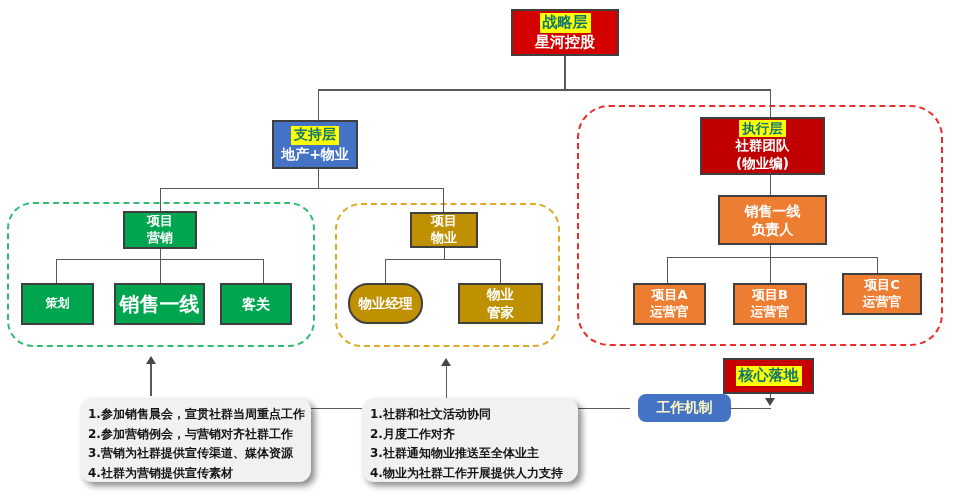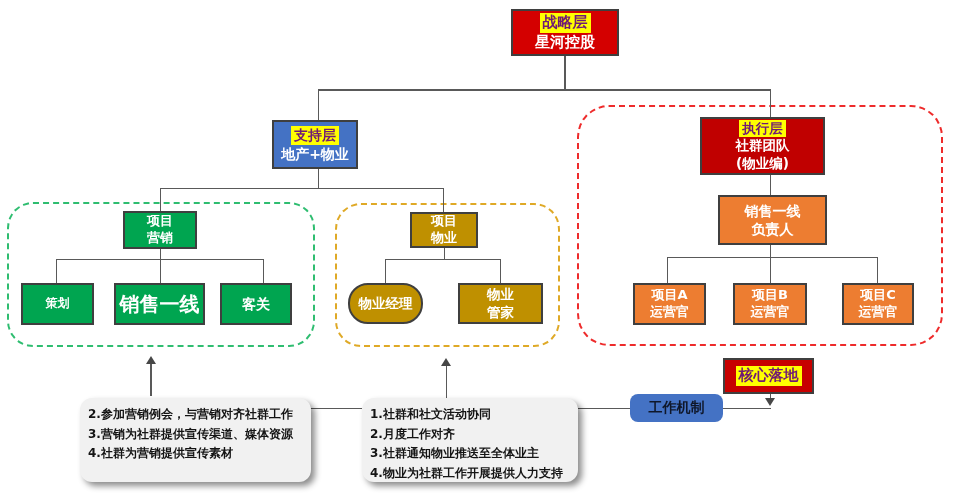--- a/index.html
+++ b/index.html
@@ -5,39 +5,39 @@
   html,body { margin:0; padding:0; background:#fff; }
   #canvas {
     position:relative; width:960px; height:497px; background:#ffffff;
     font-family:"DejaVu Sans", sans-serif; overflow:hidden;
   }
   .box {
     position:absolute; display:flex; flex-direction:column; align-items:center;
     justify-content:center; font-weight:bold; text-align:center;
     box-sizing:border-box; border:2px solid #3f3f3f; color:#fff; line-height:1.3;
   }
-  .tag { background:#ffff00; color:#701a75; padding:0 3px; display:inline-block; }
+  .tag { background:#ffff00; color:#0f766e; padding:0 3px; display:inline-block;font-family:Liberation Serif, serif; }
   .frame { position:absolute; box-sizing:border-box; background:transparent; }
   .line { position:absolute; background:#595959; }
   .arrow-up { position:absolute; width:0; height:0;
     border-left:5px solid transparent; border-right:5px solid transparent;
     border-bottom:8px solid #474747; }
   .arrow-down { position:absolute; width:0; height:0;
     border-left:5px solid transparent; border-right:5px solid transparent;
     border-top:8px solid #474747; }
   .note {
     position:absolute; background:#f1f1f1; border-radius:12px;
     box-shadow:4px 4px 6px rgba(0,0,0,0.45);
     font-size:12px; font-weight:bold; color:#141414;
     padding:7px 8px 0 8px; line-height:19.5px; white-space:nowrap; box-sizing:border-box;
   }
   .pill {
     position:absolute; display:flex; align-items:center; justify-content:center;
-    background:#4472c4; color:#0f172a; font-weight:bold; font-size:14px;
-    border-radius:8px; box-sizing:border-box;
+    background:#4472c4; color:#fef9c3; font-weight:bold; font-size:14px;
+    border-radius:8px; box-sizing:border-box;margin-left:8px;
   }
 </style>
 </head>
 <body>
 
 <div id="canvas">
 
   <div class="frame" style="left:7px; top:202px; width:308px; height:145px; border:2.5px dashed #2ebd70; border-radius:26px;"></div>
   <div class="frame" style="left:335px; top:203px; width:225px; height:144px; border:2.5px dashed #dfa926; border-radius:26px;"></div>
   <div class="frame" style="left:577px; top:105px; width:366px; height:241px; border:2.5px dashed #ee2b2b; border-radius:32px;"></div>
@@ -129,34 +129,35 @@
     <span>负责人</span>
   </div>
   <div class="box" style="left:633px; top:283px; width:73px; height:42px; background:#ed7d31; font-size:13px;">
     <span>项目A</span>
     <span>运营官</span>
   </div>
   <div class="box" style="left:733px; top:283px; width:74px; height:42px; background:#ed7d31; font-size:13px;">
     <span>项目B</span>
     <span>运营官</span>
   </div>
-  <div class="box" style="left:842px; top:283px; width:72px; height:42px; background:#ed7d31; font-size:13px;">
+  <div class="box" style="left:842px; top:273px; width:80px; height:42px; background:#ed7d31; font-size:13px;">
     <span>项目C</span>
     <span>运营官</span>
   </div>
 
   <div class="box" style="left:723px; top:340px; width:91px; height:36px; background:#c70000; font-size:15px; border-width:2.5px;margin-top:18px;">
     <span class="tag">核心落地</span>
   </div>
 
   <div class="pill" style="left:630px; top:394px; width:93px; height:28px;">
     <span>工作机制</span>
   </div>
 
   <div class="note" style="left:80px; top:398px; width:231px; height:84px;">
+    <div>1.参加销售晨会，宣贯社群当周重点工作</div>
     <div>2.参加营销例会，与营销对齐社群工作</div>
     <div>3.营销为社群提供宣传渠道、媒体资源</div>
     <div>4.社群为营销提供宣传素材</div>
   </div>
   <div class="note" style="left:362px; top:398px; width:216px; height:84px;">
     <div>1.社群和社文活动协同</div>
     <div>2.月度工作对齐</div>
     <div>3.社群通知物业推送至全体业主</div>
     <div>4.物业为社群工作开展提供人力支持</div>
   </div>

